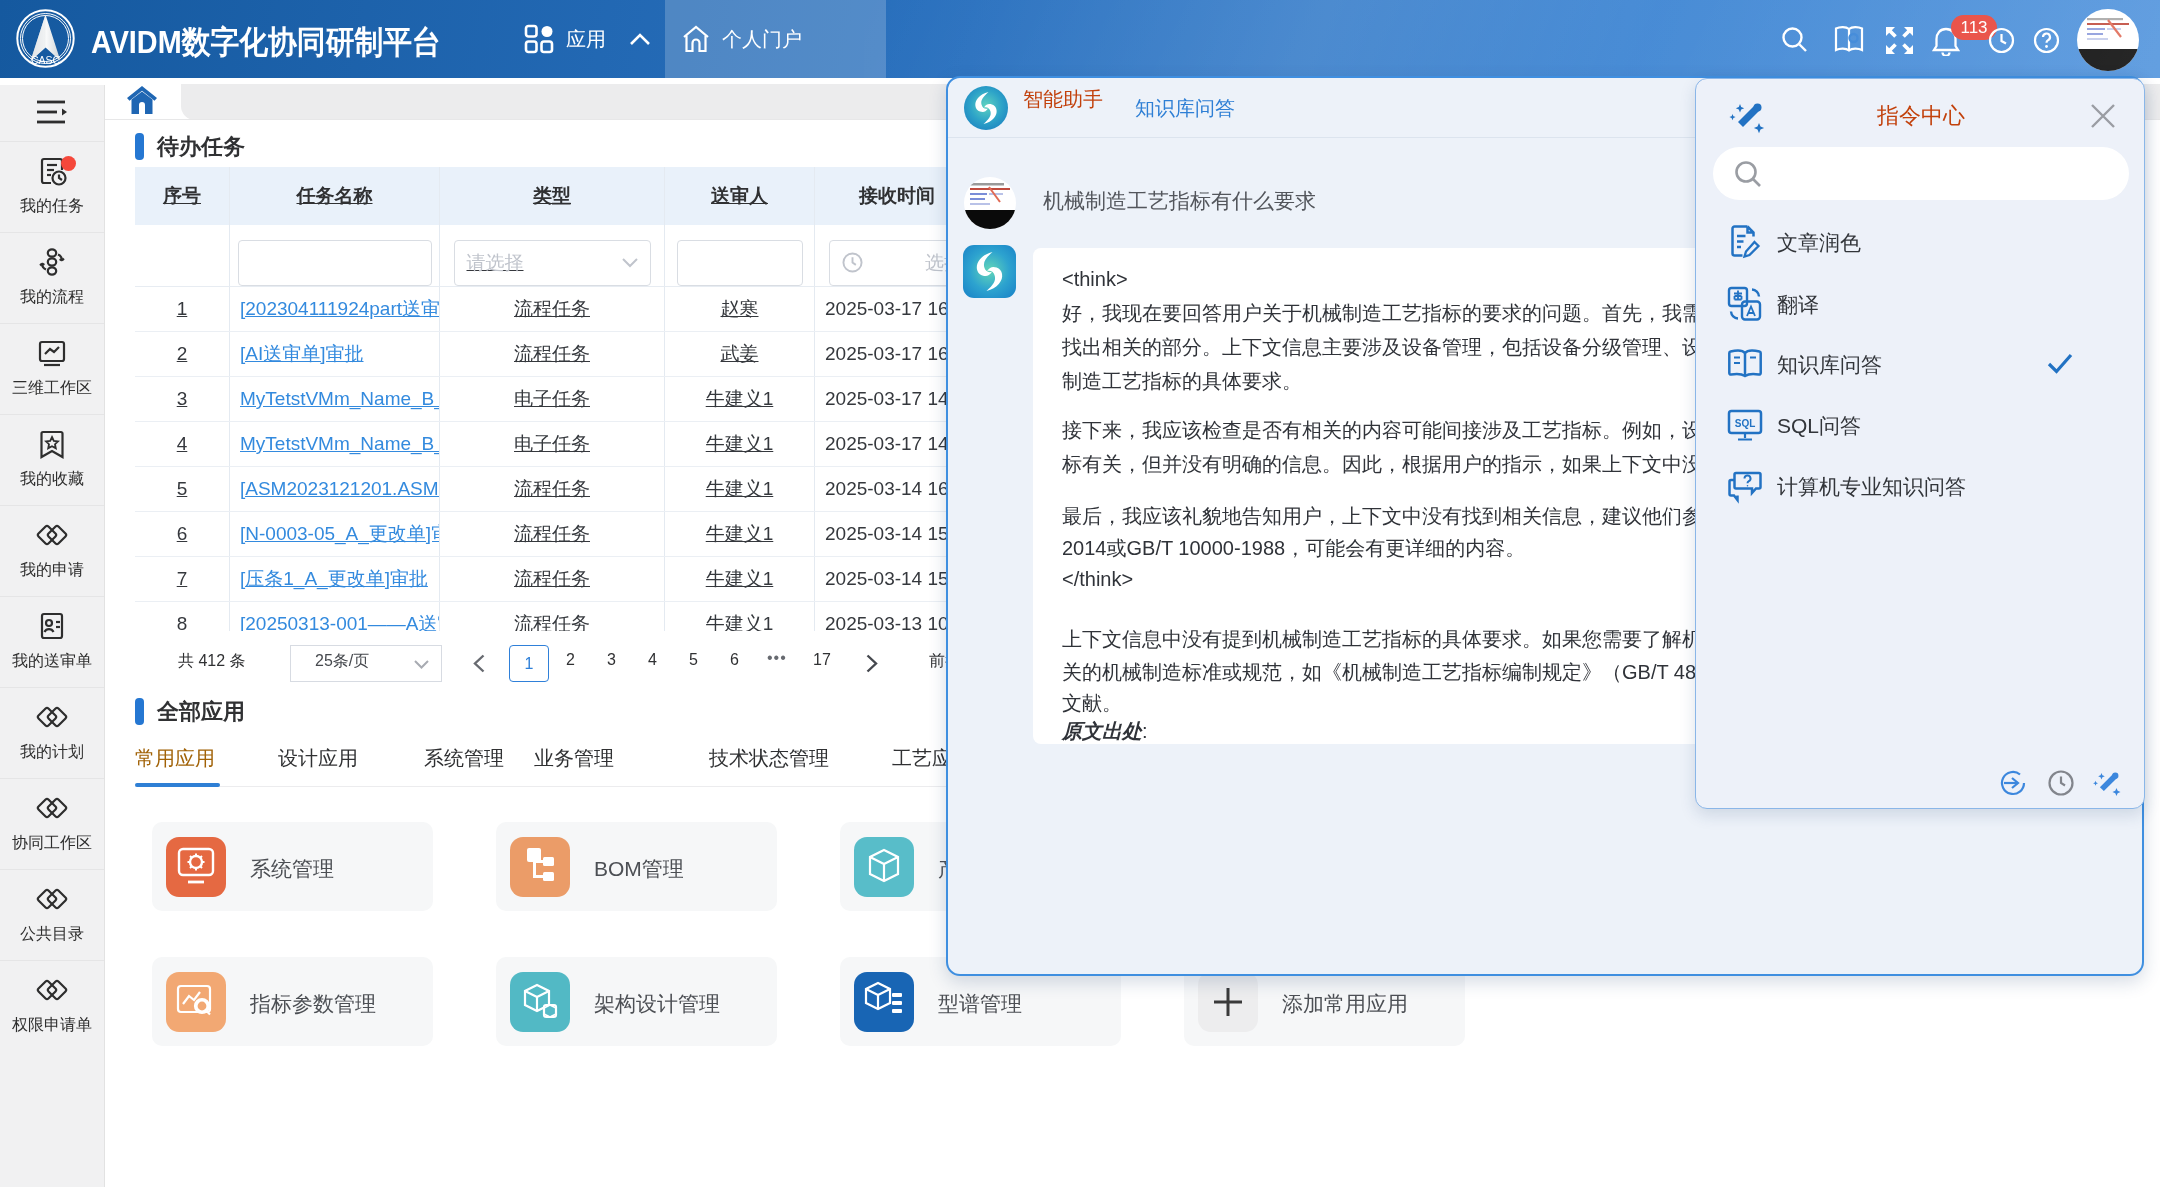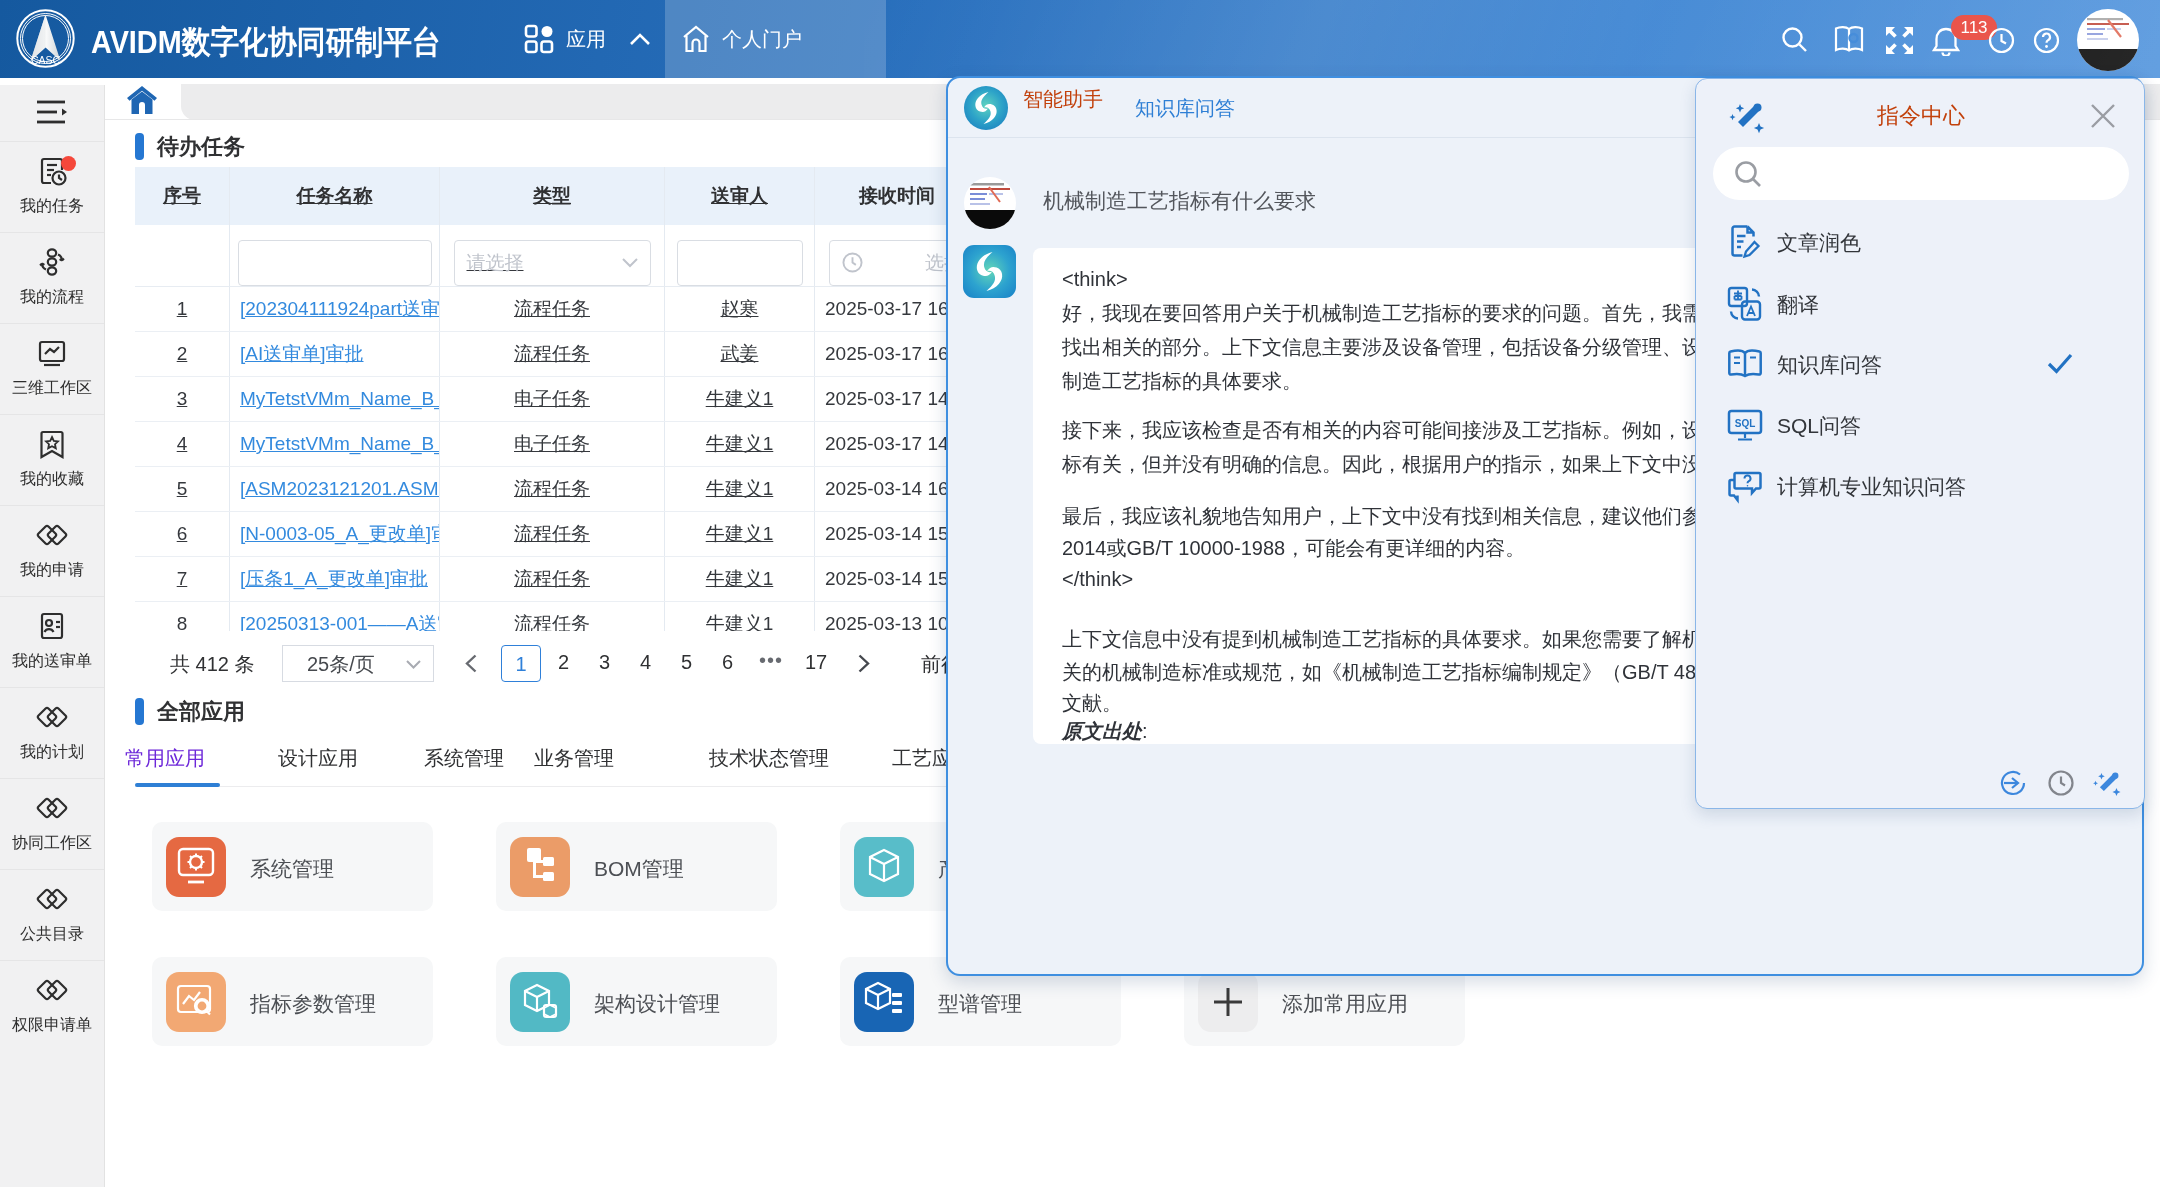--- a/index.html
+++ b/index.html
@@ -30,21 +30,21 @@
 .trow { position:absolute; left:0; width:1975px; display:flex; }
 .td { flex:none; display:flex; align-items:center; justify-content:center; overflow:hidden; white-space:nowrap; }
 .c0{width:95px;} .c1{width:210px;} .c2{width:225px;} .c3{width:150px;} .c4{width:1295px;}
 .thead { background:#e9f1fa; font-weight:700; color:#303133; }
 .tbody-row { border-bottom:1px solid #ebeff4; background:#fff; }
 .vline { border-right:1px solid #e4eaf1;text-decoration:underline; }
 .link { color:#338ade; }
 .td.left { justify-content:flex-start; padding-left:10px; }
 .finput { border:1px solid #d9dde3; border-radius:4px; background:#fff; height:46px; margin-top:14px; }
 
-#pager { position:absolute; left:135px; top:645px; width:900px; height:38px; font-size:20px; color:#303133; white-space:nowrap; }
+#pager { position:absolute; left:143px; top:645px; width:900px; height:38px; font-size:16px; color:#303133; white-space:nowrap; }
 
 .apptab { position:absolute; top:745px; font-size:20px; color:#303133; }
 
 .card { position:absolute; width:281px; height:89px; background:#f6f7f8; border-radius:10px; }
 .cicon { position:absolute; left:14px; top:15px; width:60px; height:60px; border-radius:13px; }
 .clbl { position:absolute; left:98px; top:33px; font-size:21px; color:#4c4f54; }
 
 #chat { position:absolute; left:946px; top:76px; width:1198px; height:900px; background:#edf2f9; border:2px solid #3f8fe0; border-radius:14px; overflow:hidden; box-shadow:0 6px 18px rgba(30,60,110,0.18); }
 #chat-head { position:absolute; left:0; top:0; width:100%; height:60px; border-bottom:1px solid #dce4ee; }
 #bubble { position:absolute; left:85px; top:170px; width:1200px; height:496px; background:#fff; border-radius:8px; font-size:20px; color:#303339; overflow:hidden; }
@@ -358,21 +358,21 @@
     <span style="position:absolute;left:624px;top:4px;letter-spacing:1px;color:#676a70">•••</span>
     <span style="position:absolute;left:670px;top:6px">17</span>
     <svg style="position:absolute;left:723px;top:9px" width="12" height="19" viewBox="0 0 12 19" fill="none" stroke="#45484e" stroke-width="2.4">
         <path d="M1.5 1.5 L10 9.5 L1.5 17.5"></path>
       </svg>
     <span style="position:absolute;left:786px;top:6px">前往</span>
   </div>
 
   <div class="sec-bar" style="left:135px;top:698px"></div>
   <div class="sec-title" style="left:157px;top:697px">全部应用</div>
-  <div class="apptab" style="left:125px;color:#6d28d9">常用应用</div>
+  <div class="apptab" style="left:135px;color:#a16207">常用应用</div>
   <div class="apptab" style="left:278px">设计应用</div>
   <div class="apptab" style="left:424px">系统管理</div>
   <div class="apptab" style="left:534px">业务管理</div>
   <div class="apptab" style="left:709px">技术状态管理</div>
   <div class="apptab" style="left:892px">工艺应用</div>
   <div class="abs" style="left:135px;top:747px;width:811px;height:1px;background:#ececee;top:786px"></div>
   <div class="abs" style="left:135px;top:783px;width:85px;height:4px;background:#2e7fd5;border-radius:2px"></div>
 
   <div class="card" style="left:152px;top:822px">
     <div class="cicon" style="background:#e56942">

